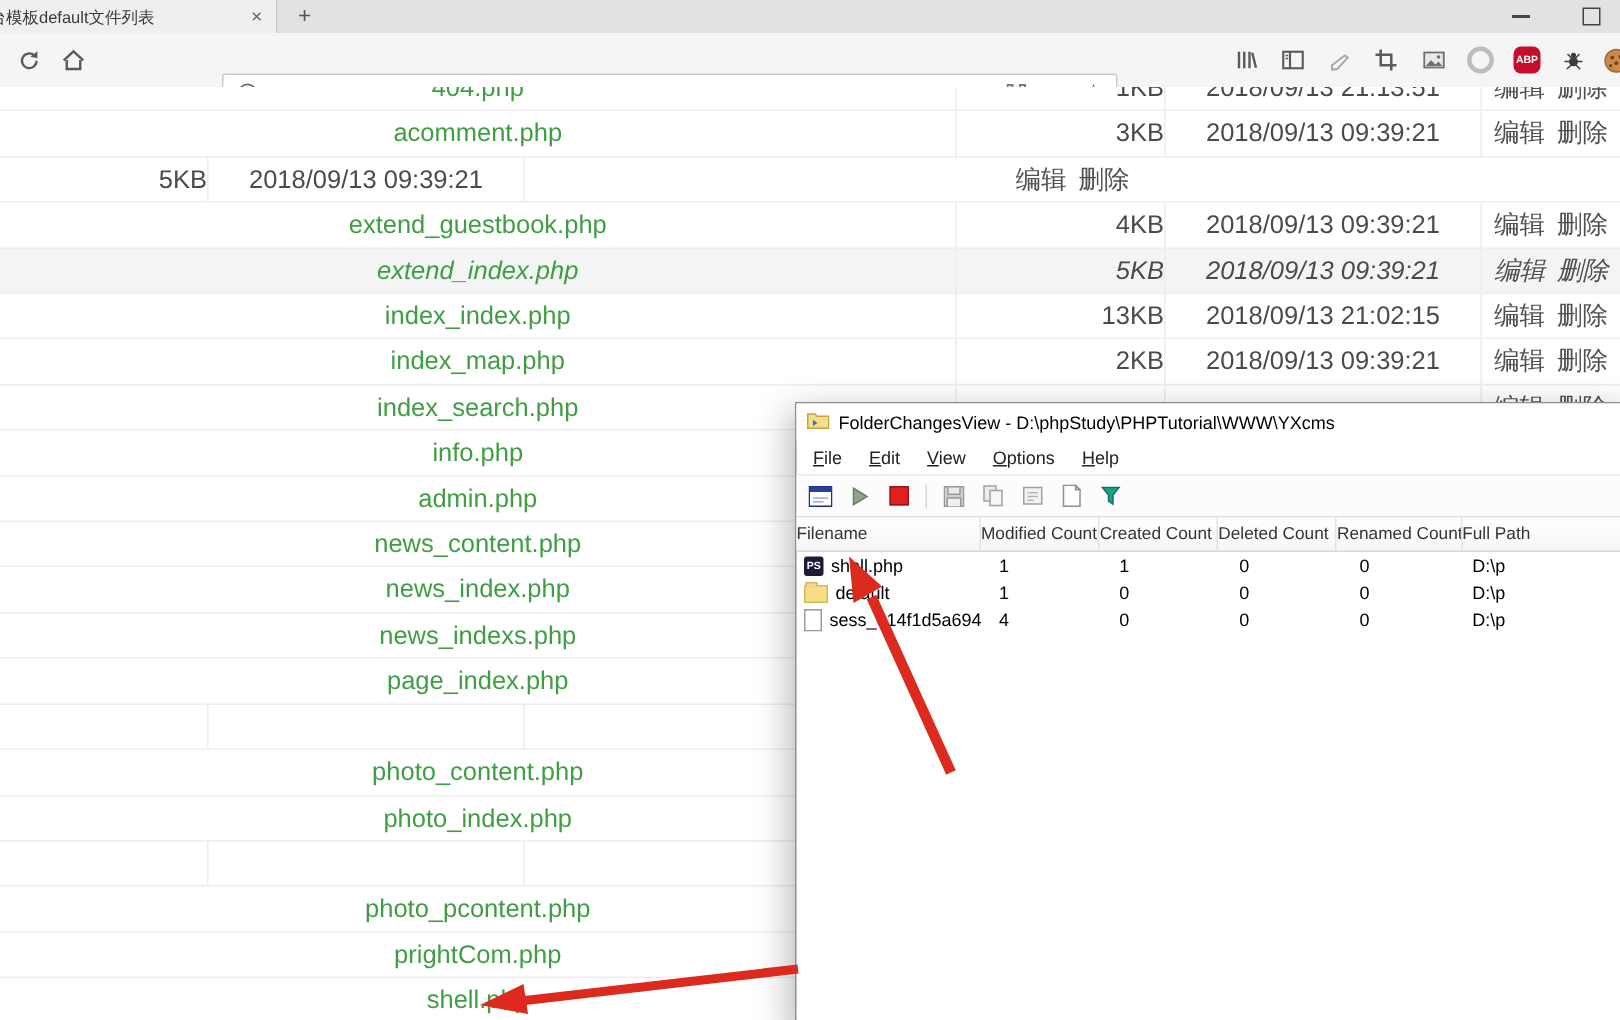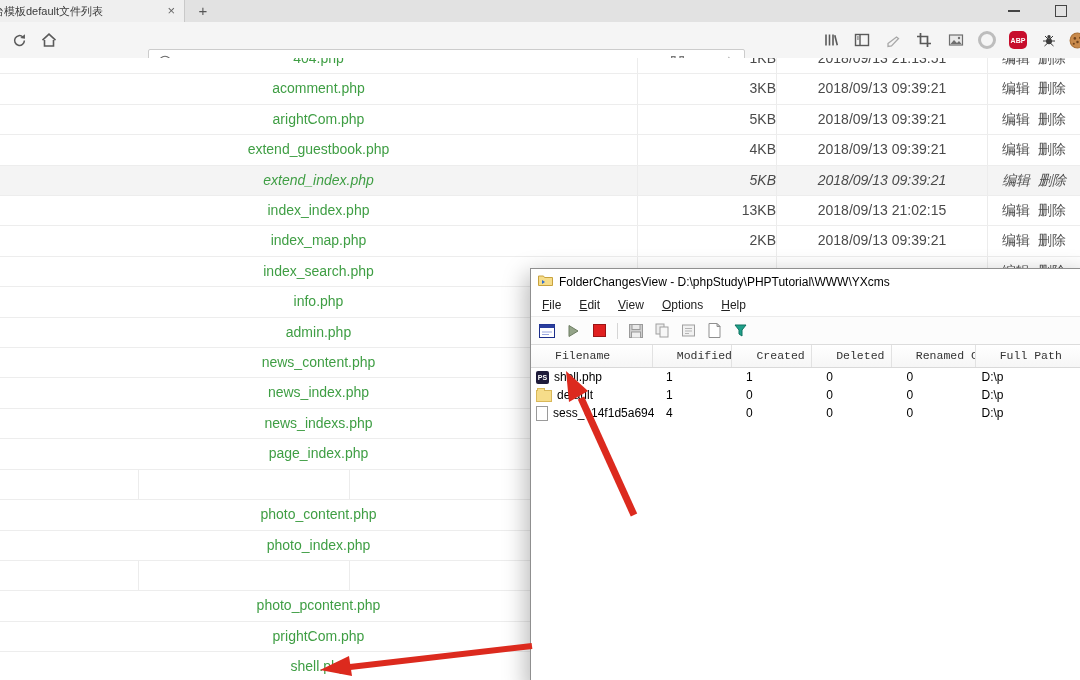--- a/index.html
+++ b/index.html
@@ -24,21 +24,21 @@
   .url-path{color:#787878;}
   .urlbar .right-ic{display:flex;align-items:center;justify-content:center;width:26px;height:24px;color:#5a5a5a;}
   .ellipsis{font-size:11px;letter-spacing:1px;color:#555;}
   .star{font-size:16px;color:#5a5a5a;margin-right:2px;}
   .ring{width:12px;height:12px;border:3.5px solid #bdbdbd;border-radius:50%;}
   .abp{width:18px;height:18px;background:#c70d2c;border-radius:5px;color:#fff;font-size:7px;font-weight:700;
     display:flex;align-items:center;justify-content:center;}
   
   .content{position:absolute;top:58px;left:0;width:1080px;height:622px;background:#fff;overflow:hidden;}
   .rows{margin-top:-14px;}
-  .ft-row{display:flex;height:30.42px;box-sizing:border-box;border-bottom:1px solid #ededed;line-height:29px;font-size:14px;}
+  .ft-row{display:flex;height:30.42px;box-sizing:border-box;border-bottom:1px solid #ededed;line-height:29px;font-size:17px;}
   .ft-row.hl{background:#f4f4f4;font-style:italic;}
   .ft-name{width:637px;text-align:center;border-right:1px solid #ececec;overflow:hidden;}
   .ft-name a{color:#3f9e44;text-decoration:none;cursor:pointer;}
   .ft-size{width:138px;text-align:right;border-right:1px solid #ececec;color:#4a4a4a;}
   .ft-date{width:210px;text-align:center;border-right:1px solid #ececec;color:#4a4a4a;}
   .ft-actions{flex:1;text-align:center;color:#4f4f4f;}
   .ft-actions span{margin:0 4px;cursor:pointer;}
   
   .fcv{position:absolute;left:530px;top:268px;width:560px;height:420px;background:#fff;border:1px solid #8f8f8f;
     box-shadow:-4px 6px 22px rgba(0,0,0,.28);z-index:10;box-sizing:border-box;}
@@ -46,21 +46,21 @@
   .fcv-title .txt{margin-left:6px;white-space:nowrap;}
   .fcv-menu{height:22px;display:flex;align-items:center;padding-left:2px;font-size:12px;color:#222;}
   .fcv-menu .mi{padding:2px 9px;cursor:default;}
   .fcv-toolbar{height:27px;border-top:1px solid #ececec;border-bottom:1px solid #dcdcdc;background:#fcfcfc;
     display:flex;align-items:center;padding-left:7px;gap:8px;}
   .tbi{width:18px;height:18px;display:flex;align-items:center;justify-content:center;}
   .tb-sep{width:1px;height:16px;background:#d5d5d5;margin:0 1px;}
   .stop-sq{width:11px;height:11px;background:#e02020;border:1px solid #9b1515;}
   .fcv-header{height:22px;display:flex;border-bottom:1px solid #d9d9d9;background:linear-gradient(#ffffff,#f6f6f6);
     font-size:11.5px;color:#333;line-height:22px;}
-  .fcv-header .hc{box-sizing:border-box;padding-left:24px;border-right:1px solid #e2e2e2;white-space:nowrap;overflow:hidden;font-family:Liberation Mono, monospace;}
+  .fcv-header .hc{box-sizing:border-box;padding-left:0;border-right:1px solid #e2e2e2;white-space:nowrap;overflow:hidden;}
   .fcv-rows{font-size:12px;color:#000;}
   .fcv-rows .r{height:18px;display:flex;align-items:center;}
   .fcv-rows .c{box-sizing:border-box;white-space:nowrap;overflow:hidden;}
   .c-name{width:140px;display:flex;align-items:center;padding-left:5px;gap:5px;}
   .c-cnt{width:90px;padding-left:12px;}
   .c-path{width:130px;padding-left:7px;}
   .ic-ps{width:13px;height:13px;background:#1e1b3a;border-radius:2px;color:#fff;font-size:7px;font-weight:700;
     display:flex;align-items:center;justify-content:center;flex:0 0 auto;}
   .ic-folder{width:14px;height:10px;background:#f6dd8a;border:1px solid #d9b85a;position:relative;margin-top:2px;flex:0 0 auto;}
   .ic-folder::before{content:"";position:absolute;top:-3px;left:0;width:6px;height:2px;background:#f6dd8a;border:1px solid #d9b85a;border-bottom:none;}
@@ -201,21 +201,20 @@
           <div class="ft-date">2018/09/13 21:13:51</div>
           <div class="ft-actions"><span>编辑</span><span>删除</span></div>
         </div>
         <div class="ft-row">
           <div class="ft-name"><a>acomment.php</a></div>
           <div class="ft-size">3KB</div>
           <div class="ft-date">2018/09/13 09:39:21</div>
           <div class="ft-actions"><span>编辑</span><span>删除</span></div>
         </div>
         <div class="ft-row">
-          <div class="ft-name"><a>arightCom.php</a></div>
           <div class="ft-size">5KB</div>
           <div class="ft-date">2018/09/13 09:39:21</div>
           <div class="ft-actions"><span>编辑</span><span>删除</span></div>
         </div>
         <div class="ft-row">
           <div class="ft-name"><a>extend_guestbook.php</a></div>
           <div class="ft-size">4KB</div>
           <div class="ft-date">2018/09/13 09:39:21</div>
           <div class="ft-actions"><span>编辑</span><span>删除</span></div>
         </div>

